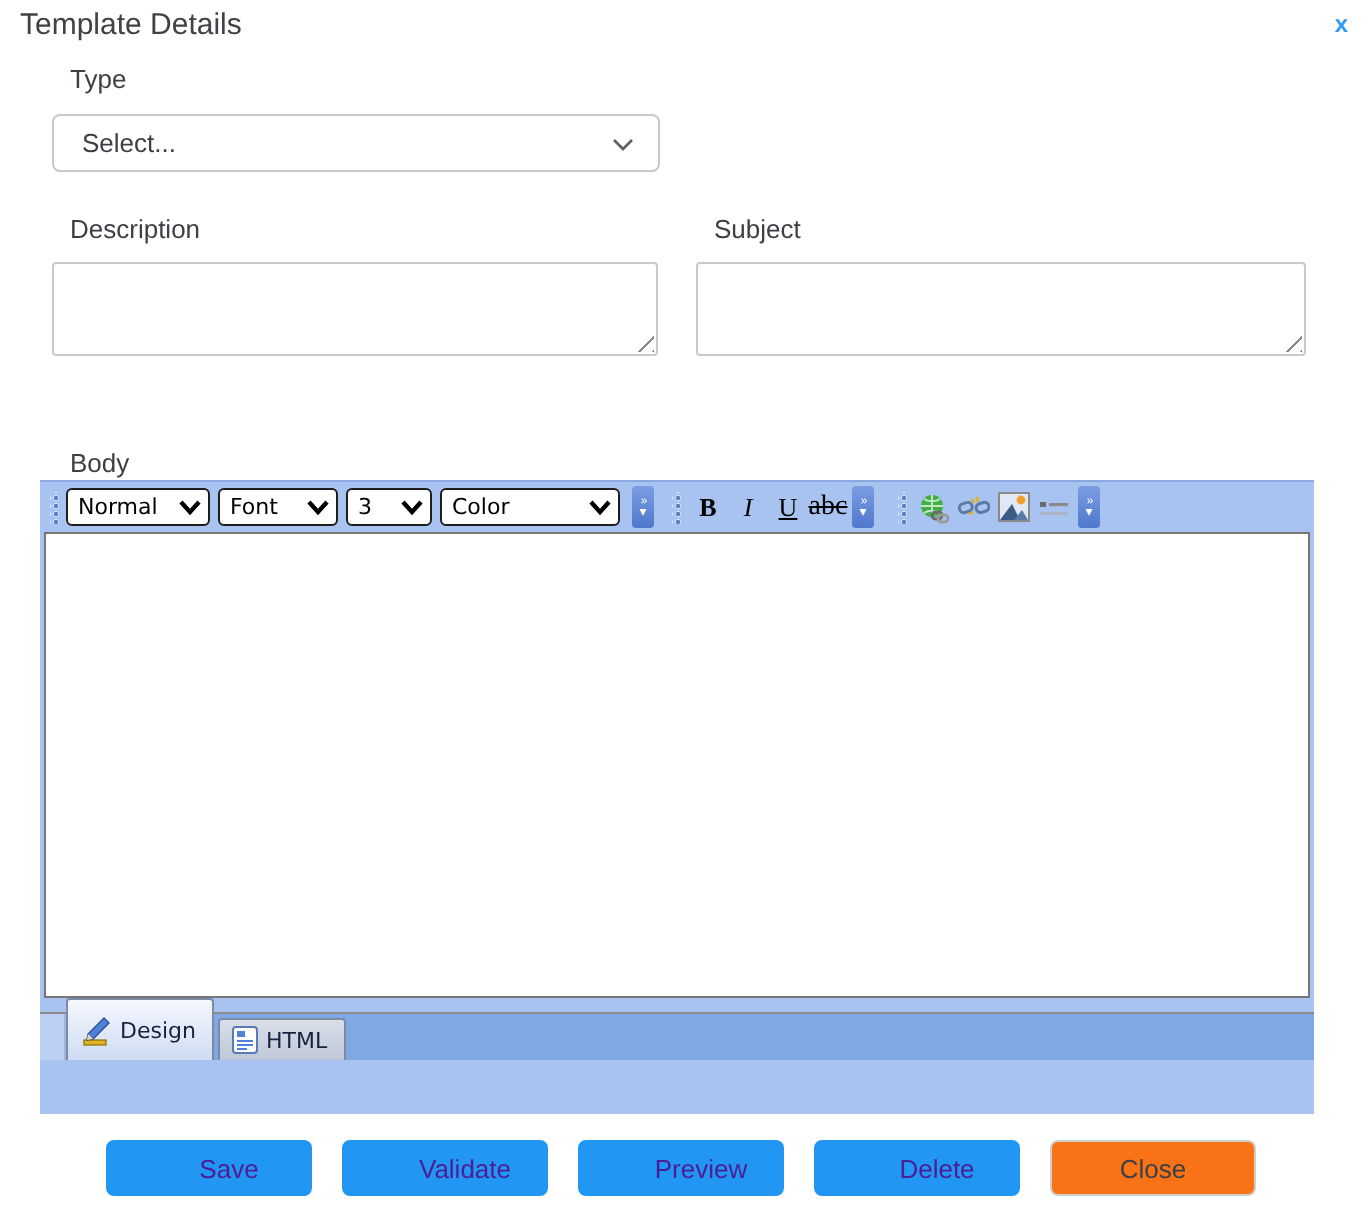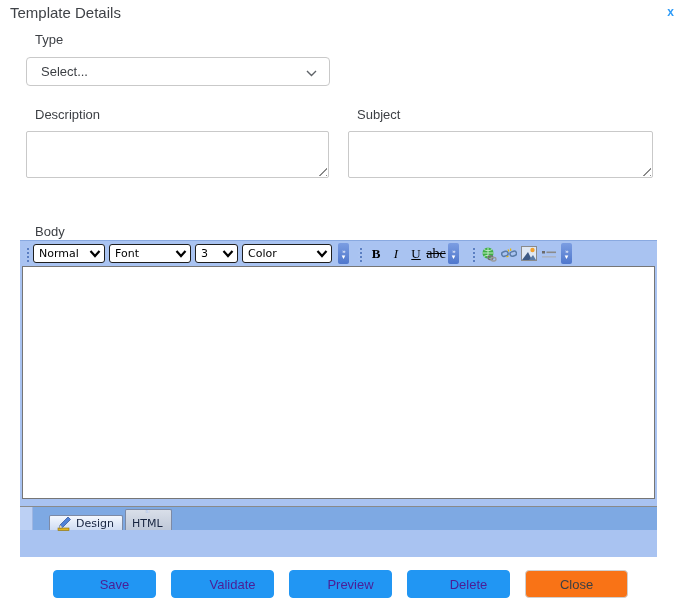--- a/index.html
+++ b/index.html
@@ -51,22 +51,22 @@
   .ico-btn { width: 20px; height: 20px; display: flex; align-items: center; justify-content: center;
     cursor: pointer; border-radius: 2px; }
 
   .edit-area { margin: 0 2px; height: 233px; background: #fff; border: 1px solid #767676; cursor: text; }
   .gap-strip { height: 7px; }
   .tab-strip { height: 24px; background: #7ea9e3; border-top: 1px solid #8a8a8a; display: flex; align-items: flex-end; }
   .tab-lead { width: 13px; height: 23px; background: #bcd0f4; border-right: 1px solid #9eb6e2; }
   .tab { height: 21px; display: flex; align-items: center; gap: 4px; padding: 0 8px 0 6px;
     font-family: "DejaVu Sans", sans-serif; font-size: 11px; color: #16233f; cursor: pointer;
     border: 1px solid #7d8aa5; border-bottom: none; border-radius: 2px 2px 0 0; }
-  .tab.active { background: linear-gradient(#f4f8fe, #cfdcf3); height: 15px; margin-left: 16px; }
-  .tab.inactive { background: linear-gradient(#d9dfe9, #bfc8d8); margin-left: 2px; flex-direction: column; }
+  .tab.active { background: linear-gradient(#f4f8fe, #cfdcf3); height: 31px; }
+  .tab.inactive { background: linear-gradient(#d9dfe9, #bfc8d8); margin-left: 2px; }
 
   
   .actions { position: absolute; left: 53px; top: 570px; display: flex; gap: 15px; }
   .btn { width: 103px; height: 28px; border-radius: 4px; font-family: "Liberation Sans", sans-serif;
     font-size: 13px; display: flex; align-items: center; justify-content: center; cursor: pointer; }
   .btn.primary { background: #2196f3; color: #4c1d95; border: 1px solid #2196f3; padding-left: 20px; }
   .btn.secondary { background: #f97316; color: #3c3f44; border: 1px solid #cfcfcf; }
 </style>
 </head>
 <body>
@@ -104,21 +104,21 @@
 
     <div class="tb-row">
       <div class="tb-group">
         <span class="grip"></span>
         <span class="tb-select" style="width:72px;">
           <span class="lbl">Normal</span>
           <svg width="12" height="8" viewBox="0 0 12 8">
               <path d="M1.5 1 L6 6 L10.5 1" fill="none" stroke="#000" stroke-width="2.2"></path>
             </svg>
         </span>
-        <span class="tb-select" style="width:82px;">
+        <span class="tb-select" style="width:60px;">
           <span class="lbl">Font</span>
           <svg width="12" height="8" viewBox="0 0 12 8">
               <path d="M1.5 1 L6 6 L10.5 1" fill="none" stroke="#000" stroke-width="2.2"></path>
             </svg>
         </span>
         <span class="tb-select" style="width:43px;">
           <span class="lbl">3</span>
           <svg width="12" height="8" viewBox="0 0 12 8">
               <path d="M1.5 1 L6 6 L10.5 1" fill="none" stroke="#000" stroke-width="2.2"></path>
             </svg>

